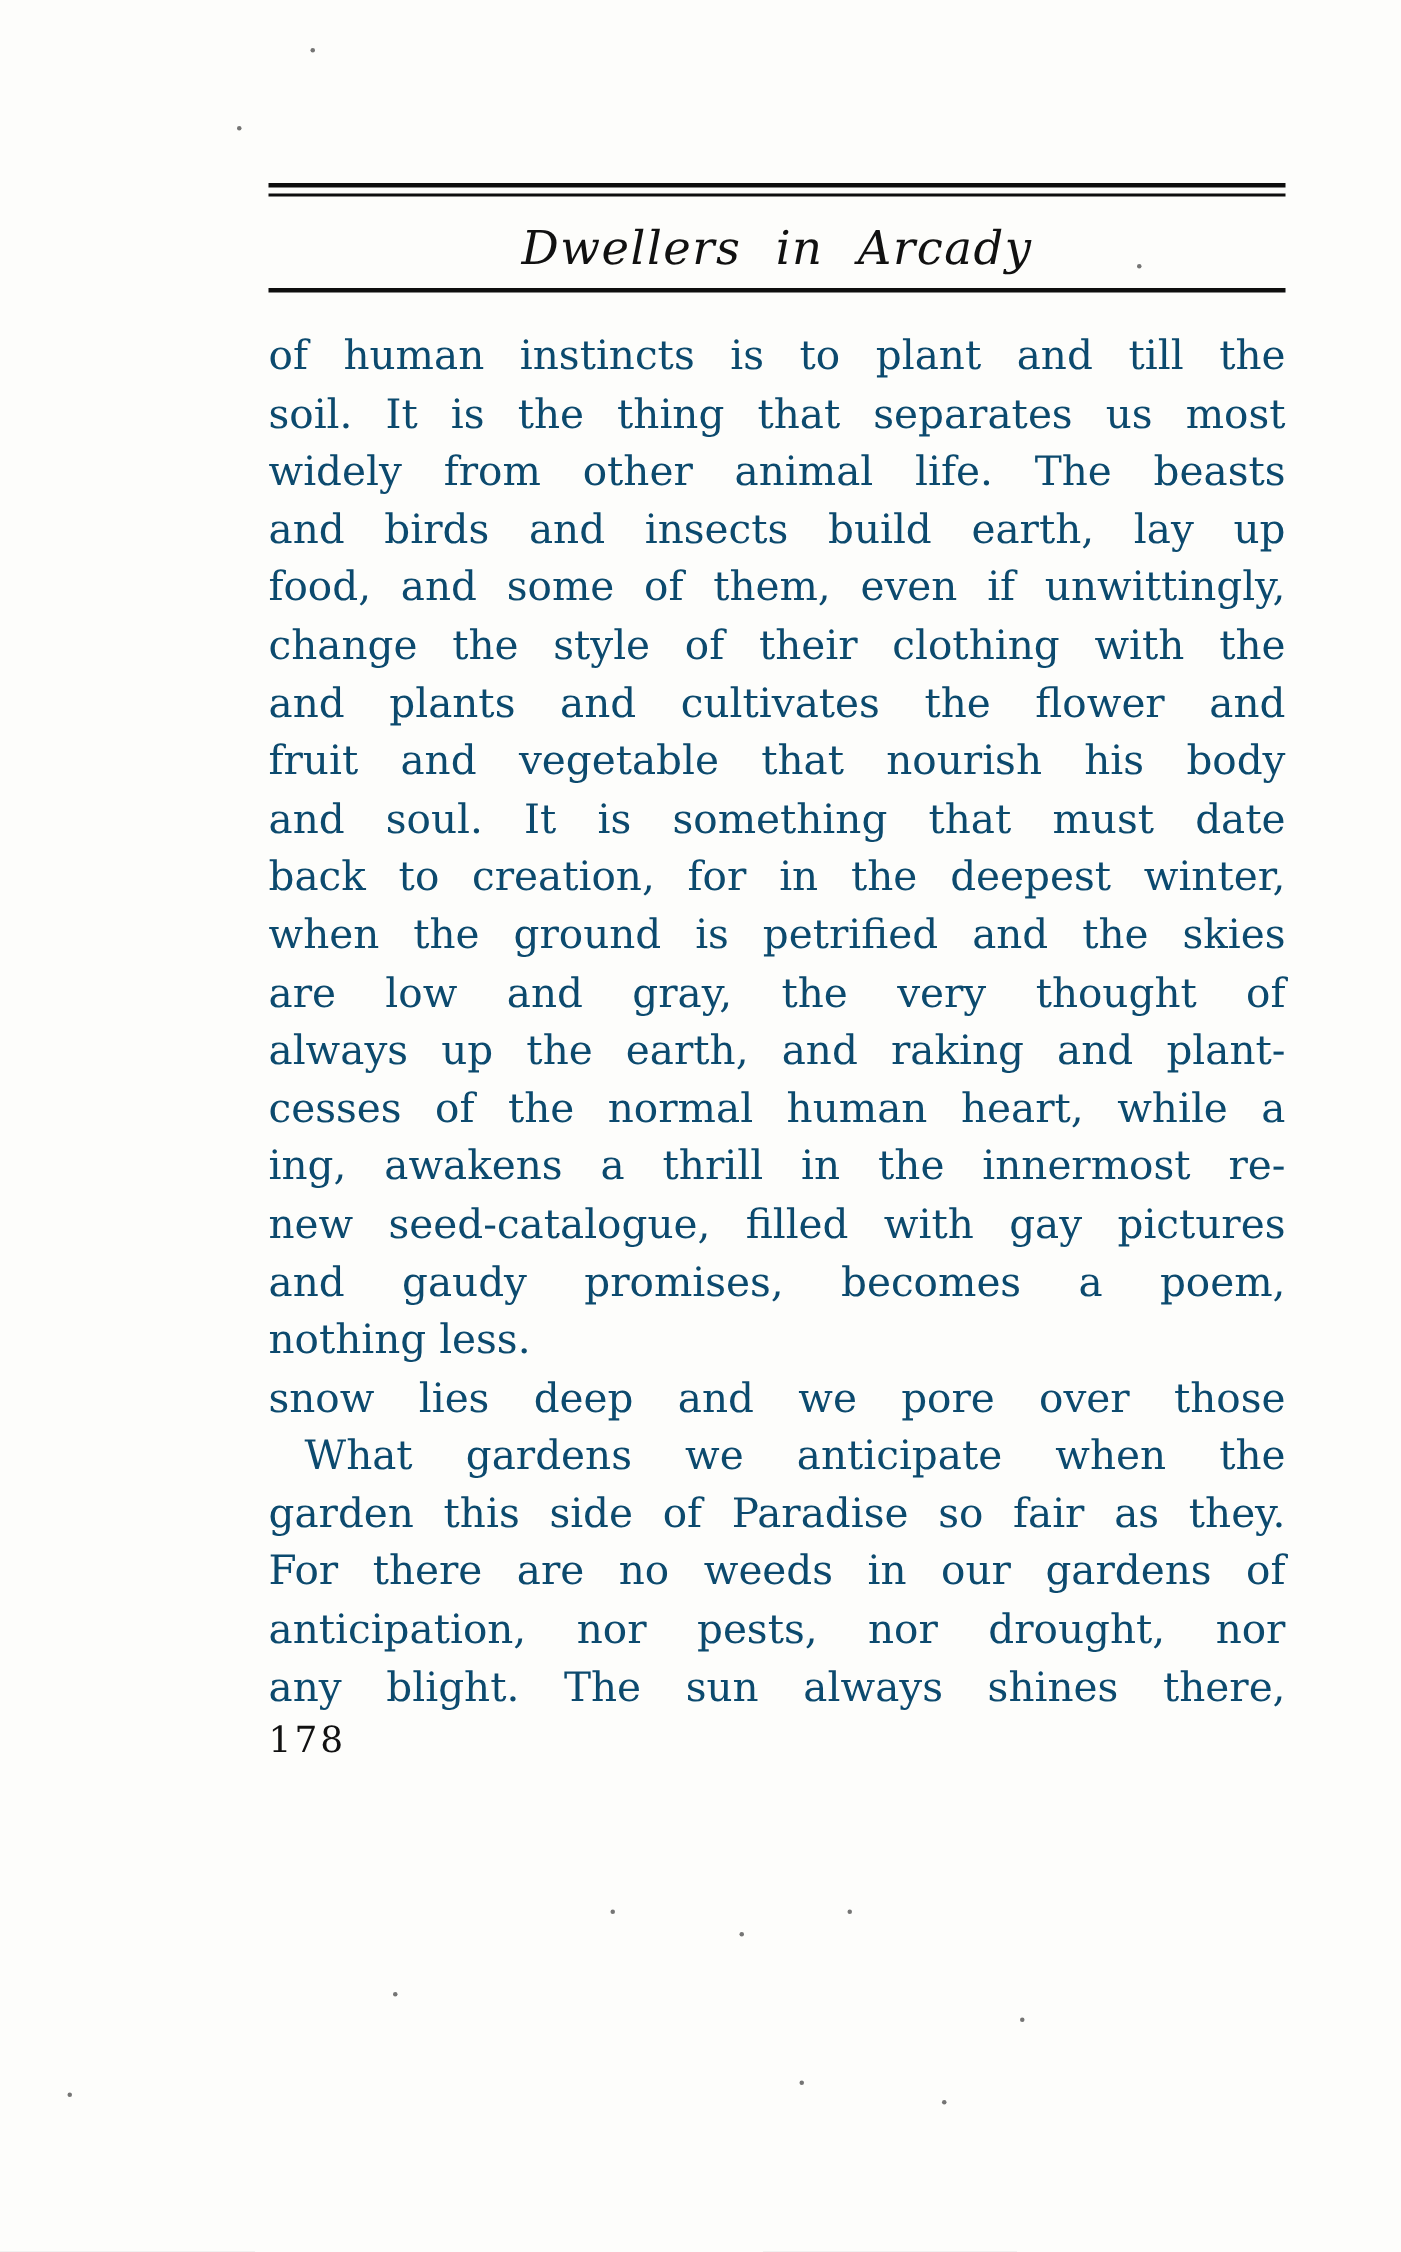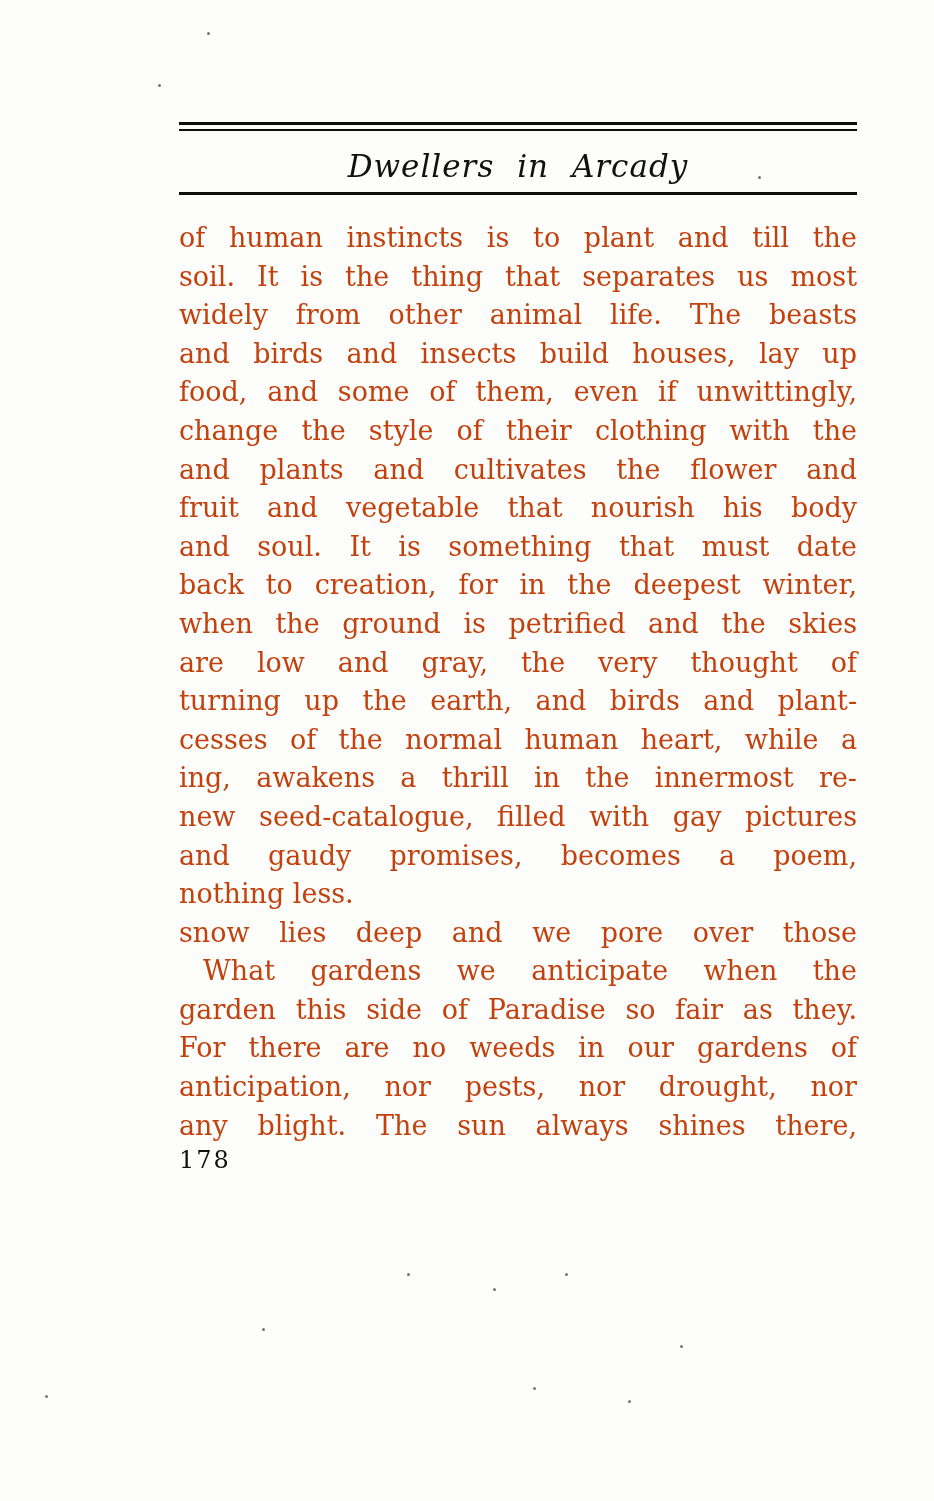--- a/index.html
+++ b/index.html
@@ -34,21 +34,21 @@
     word-spacing: 12px;
     letter-spacing: 1px;
   }
   .rule-single {
     border-top: 3px solid #0e0e0e;
   }
   .body-text {
     margin-top: 24px;
     font-size: 27px;
     line-height: 38.6px;
-    color: #c2410c;
+    color: #0c4a6e;
   }
   .text-line {
     text-align: justify;
     text-align-last: justify;
     white-space: nowrap;
   }
   .text-line.no-just {
     text-align-last: left;
   }
   .text-line.indent {
@@ -94,30 +94,30 @@
     <div class="running-header">Dwellers in Arcady</div>
 
     <div class="rule-single"></div>
 
     <div class="body-text">
 
       <div class="paragraph">
         <div class="text-line">of human instincts is to plant and till the</div>
         <div class="text-line">soil.  It is the thing that separates us most</div>
         <div class="text-line">widely from other animal life.  The beasts</div>
-        <div class="text-line">and birds and insects build houses, lay up</div>
+        <div class="text-line">and birds and insects build earth, lay up</div>
         <div class="text-line">food, and some of them, even if unwittingly,</div>
         <div class="text-line">change the style of their clothing with the</div>
         <div class="text-line">and plants and cultivates the flower and</div>
         <div class="text-line">fruit and vegetable that nourish his body</div>
         <div class="text-line">and soul.  It is something that must date</div>
         <div class="text-line">back to creation, for in the deepest winter,</div>
         <div class="text-line">when the ground is petrified and the skies</div>
         <div class="text-line">are low and gray, the very thought of</div>
-        <div class="text-line">turning up the earth, and birds and plant-</div>
+        <div class="text-line">always up the earth, and raking and plant-</div>
         <div class="text-line">cesses of the normal human heart, while a</div>
         <div class="text-line">ing, awakens a thrill in the innermost re-</div>
         <div class="text-line">new seed-catalogue, filled with gay pictures</div>
         <div class="text-line">and gaudy promises, becomes a poem,</div>
         <div class="text-line no-just">nothing less.</div>
       </div>
 
       <div class="paragraph">
         <div class="text-line">snow lies deep and we pore over those</div>
         <div class="text-line indent">What gardens we anticipate when the</div>

